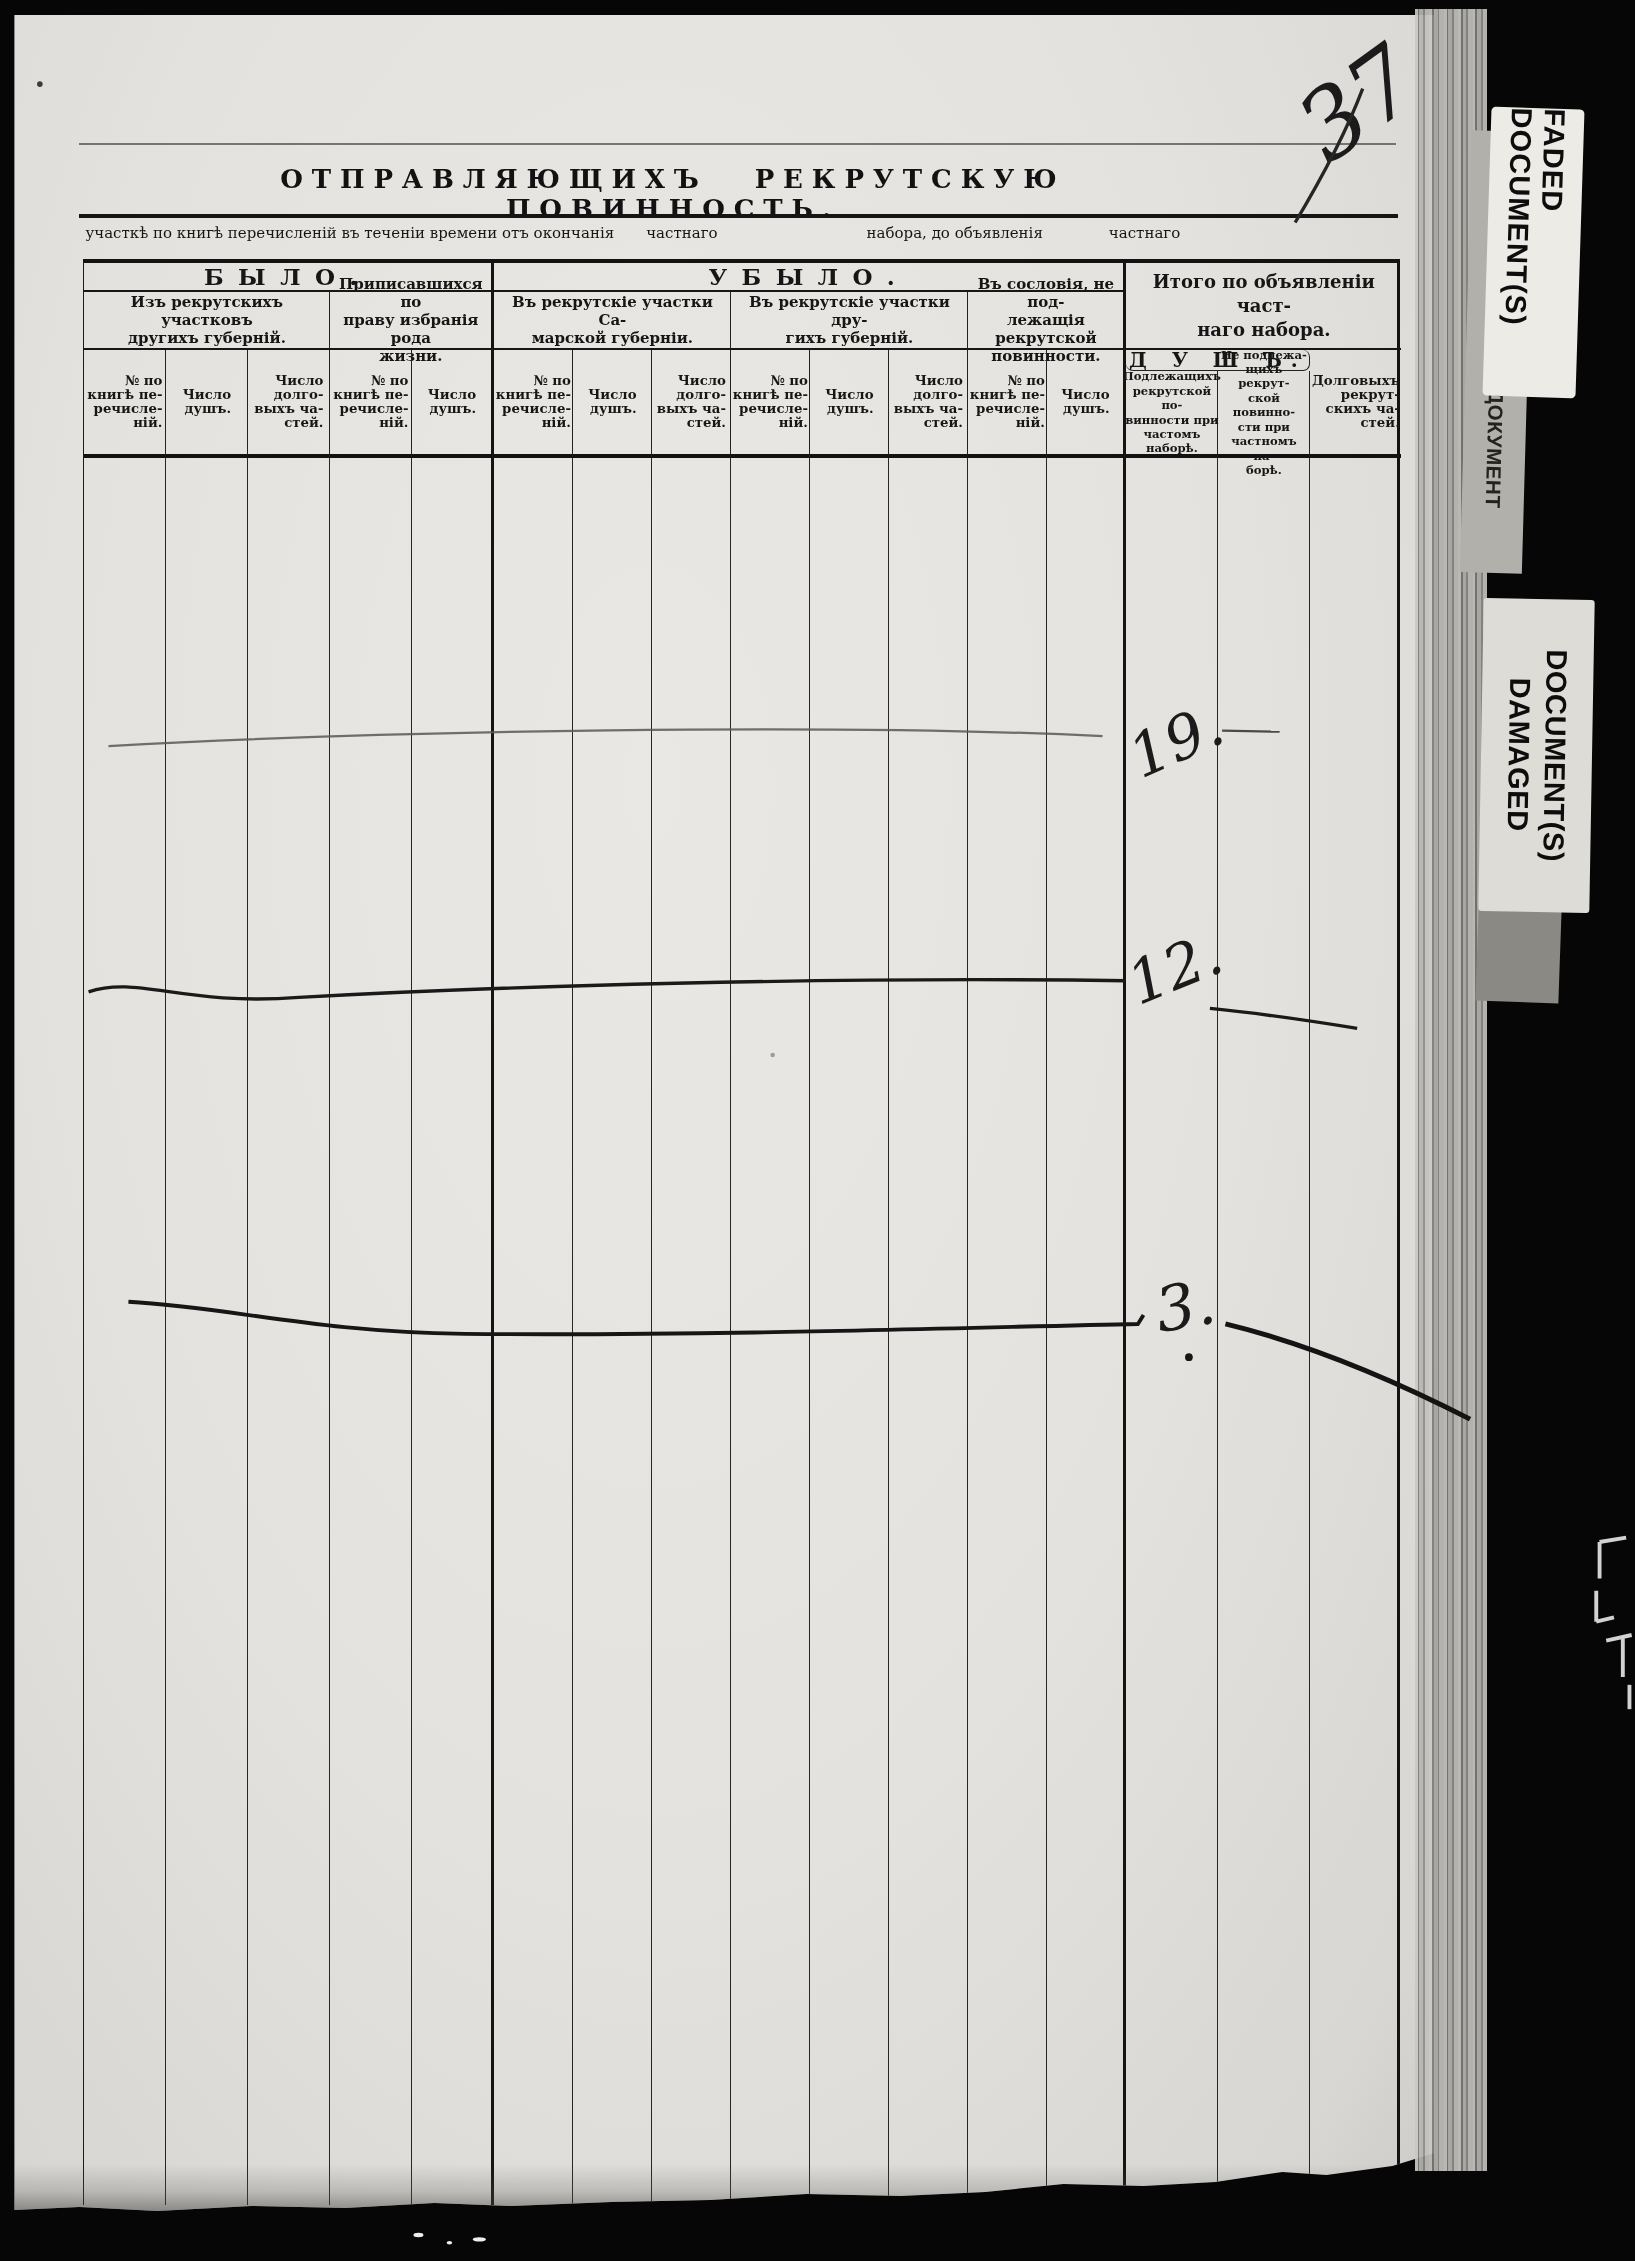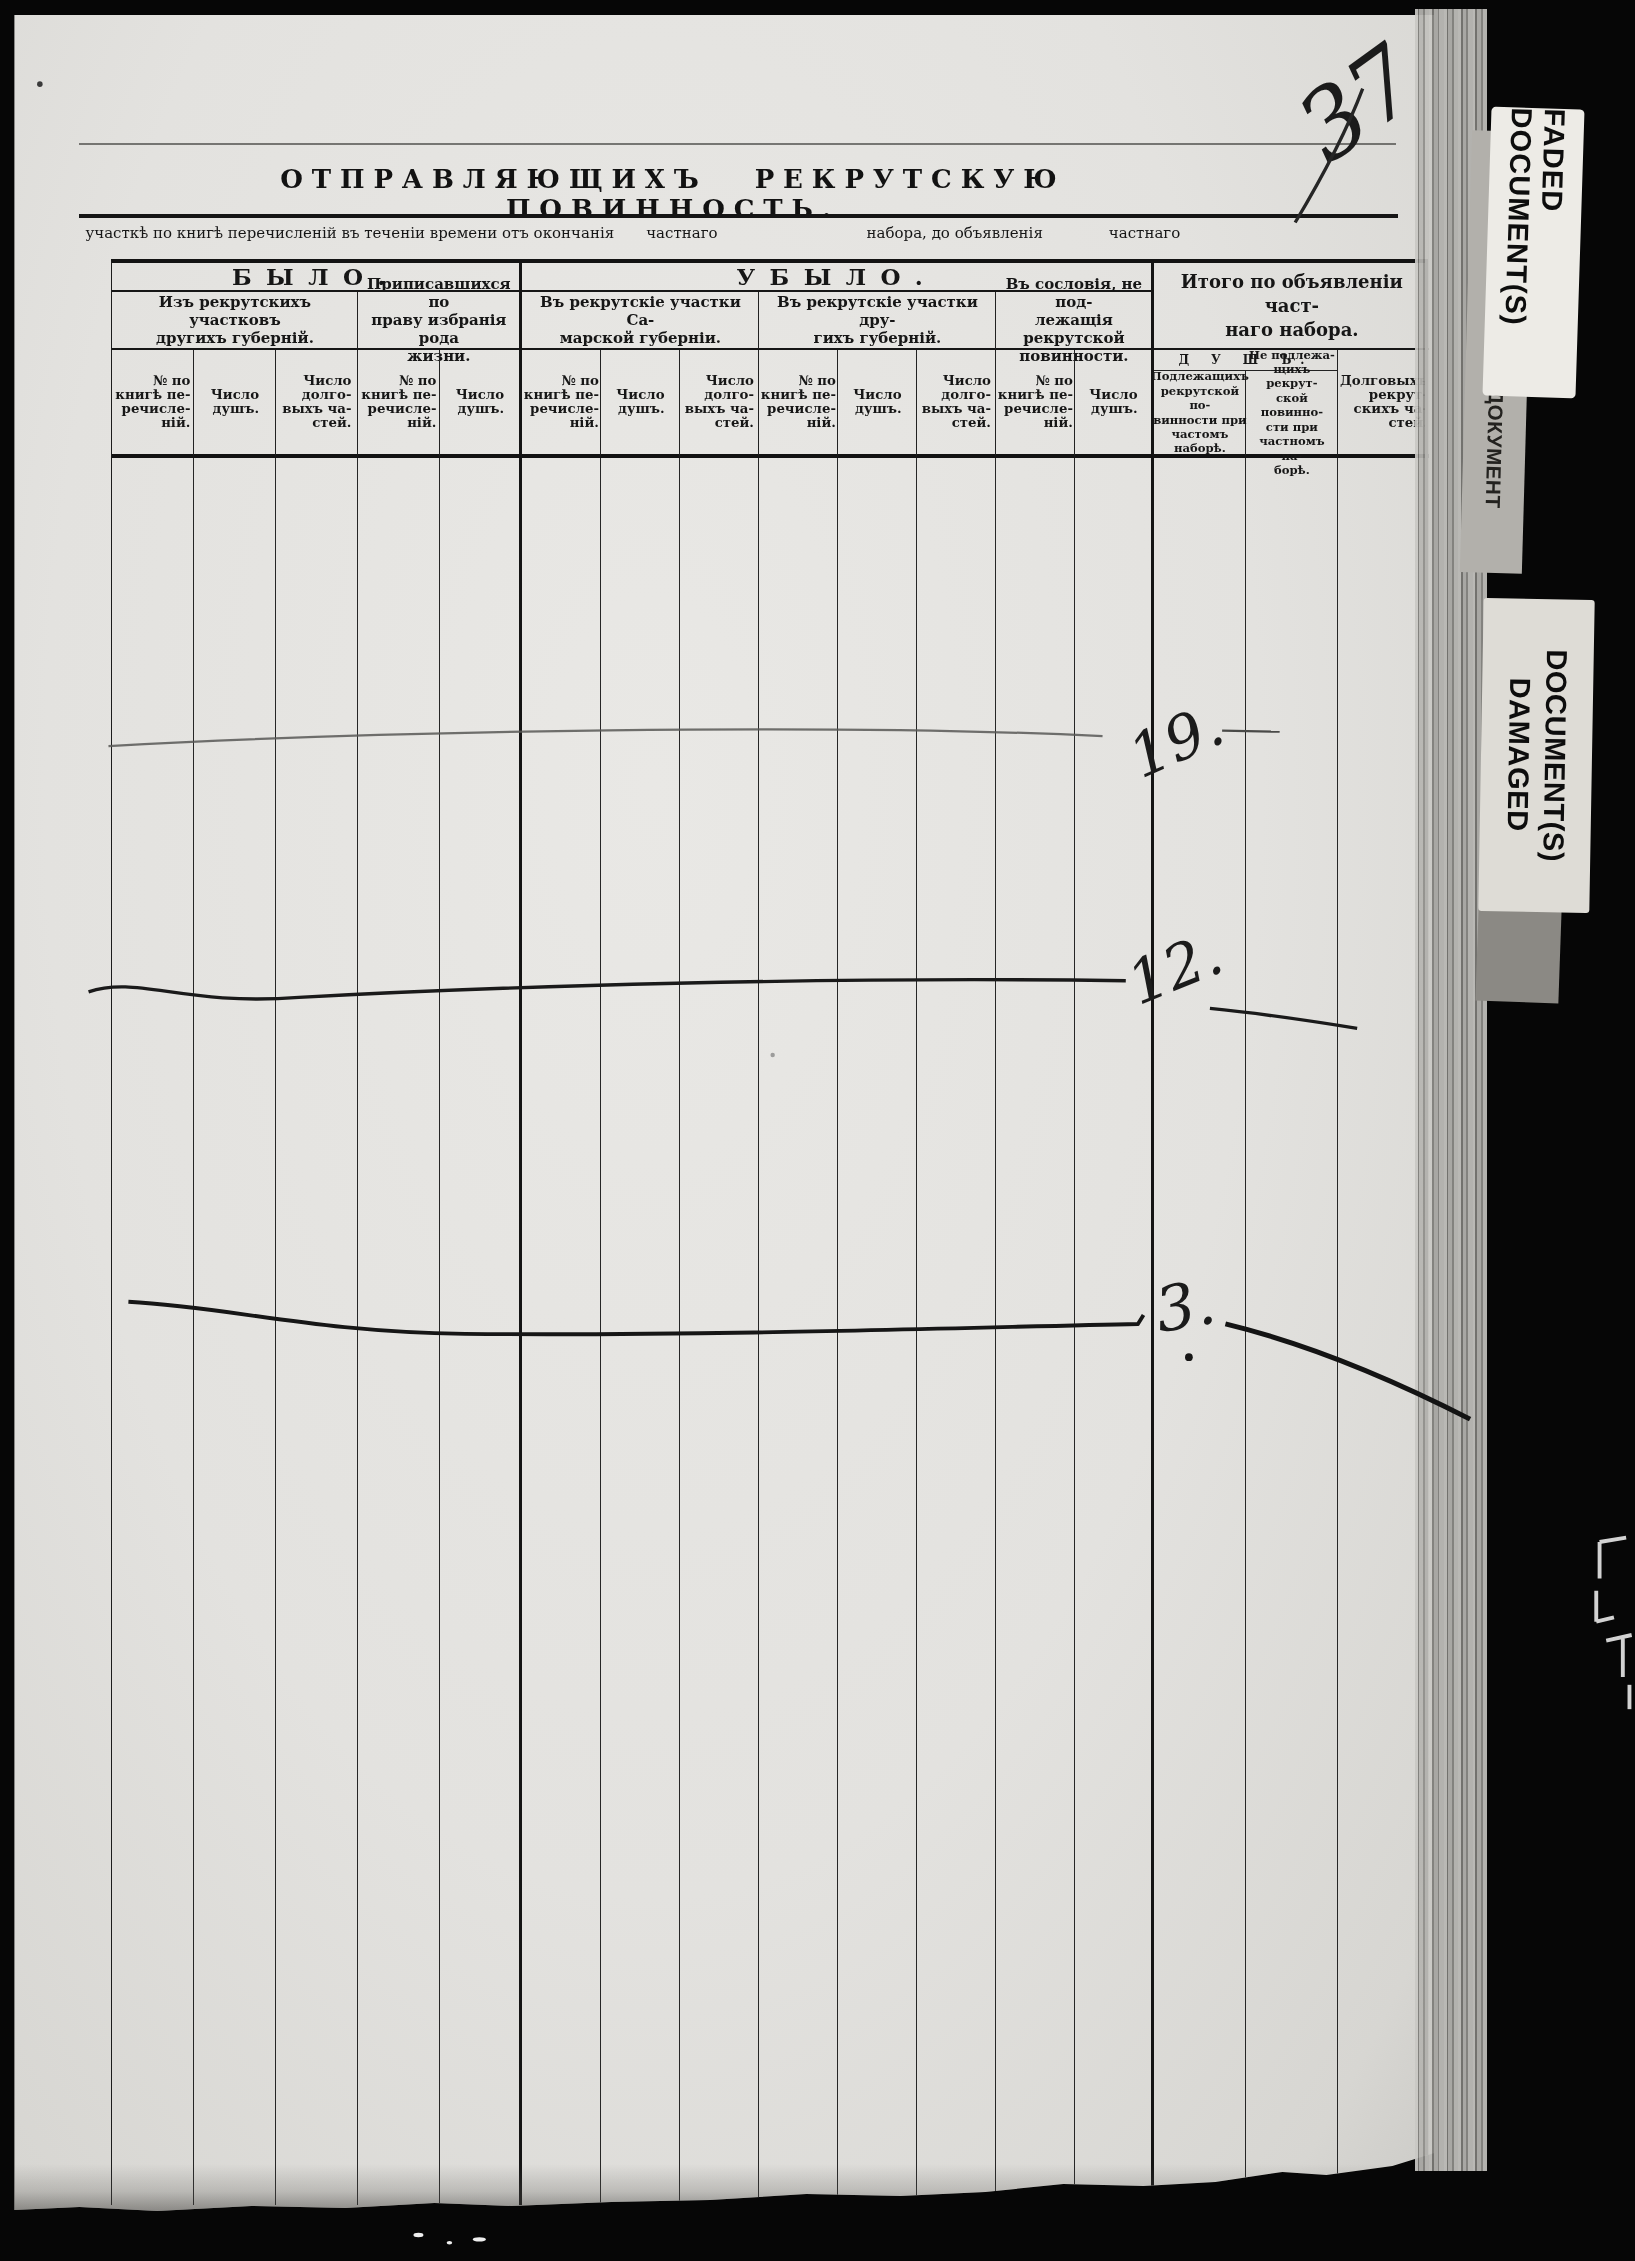--- a/index.html
+++ b/index.html
@@ -19,33 +19,33 @@
   .title{position:absolute;left:83px;top:149px;width:1151px;text-align:center;
          font-size:26px;font-weight:bold;letter-spacing:8.9px;word-spacing:29px;color:#121212;}
   .rule1{position:absolute;left:65px;top:199px;width:1319px;height:3.9px;background:#151515;}
   .subtitle{position:absolute;left:71px;top:209px;width:1317px;font-size:15px;font-weight:normal;line-height:19px;}
   .subtitle .seg-row{display:flex;align-items:baseline;}
   .subtitle .g1{margin-left:32px;} .subtitle .g2{margin-left:149px;} .subtitle .g3{margin-left:66px;}
   
   .tbl{position:absolute;left:69px;top:244px;width:1313px;height:1942px;display:grid;
        grid-template-columns:82px 82px 82px 82px 82px 79px 79px 79px 79px 79px 79px 79px 79px 92px 92px 91px;
        grid-template-rows:29px 58px 21px 87px 1747px;
-       border-top:4.4px solid #131313;border-left:1.7px solid #1c1c1c;border-right:3.9px solid #131313;margin-left:28px;}
+       border-top:4.4px solid #131313;border-left:1.7px solid #1c1c1c;border-right:3.9px solid #131313;}
   .cell{display:flex;align-items:center;justify-content:center;text-align:center;
         border-right:1.7px solid #222;box-sizing:border-box;}
   .thickR{border-right:3.9px solid #141414 !important;}
   .bb4{border-bottom:2.8px solid #161616;}
   .bb2{border-bottom:1.7px solid #222;}
   .bb6{border-bottom:4.4px solid #121212;}
   .pre{white-space:pre-line;}
   .sec{font-size:23px;font-weight:bold;letter-spacing:14.4px;}
   .grp{font-size:15px;font-weight:bold;line-height:18px;padding:1.1px 2.2px;}
   .sub{font-size:13.3px;font-weight:bold;line-height:14px;padding:1.1px 1.1px;text-align:right;}
   .tot{font-size:18px;font-weight:bold;line-height:24px;}
-  .dsh{font-size:12px;font-weight:bold;letter-spacing:8.9px;}
+  .dsh{font-size:20px;font-weight:bold;letter-spacing:8.9px;border-radius:7px;}
   .smallsub{font-size:11.6px;font-weight:bold;line-height:14.4px;padding:1.1px 0.6px;}
   .bodycell{border-right:1.7px solid #262626;box-sizing:border-box;}
   
   .stack{position:absolute;left:1415px;top:8.9px;width:72px;height:2162px;
          background:repeating-linear-gradient(90deg,#c9c8c4 0 2.8px,#7c7b77 2.8px 4.4px,#b6b5b1 4.4px 8.3px,#8e8d89 8.3px 10px,#c2c1bd 10px 14.4px);
          opacity:.92;}
   .tab{position:absolute;display:flex;align-items:center;justify-content:center;}
   .vtxt{writing-mode:vertical-rl;font-family:"Liberation Sans",sans-serif;font-weight:bold;color:#0d0d0d;}
   .tab-ghost{left:1466px;top:131px;width:62px;height:442px;background:#b2b0ab;transform:rotate(1.6deg);z-index:1;}
   .tab-ghost .vtxt{font-size:20.5px;letter-spacing:0.6px;color:#23221f;}

